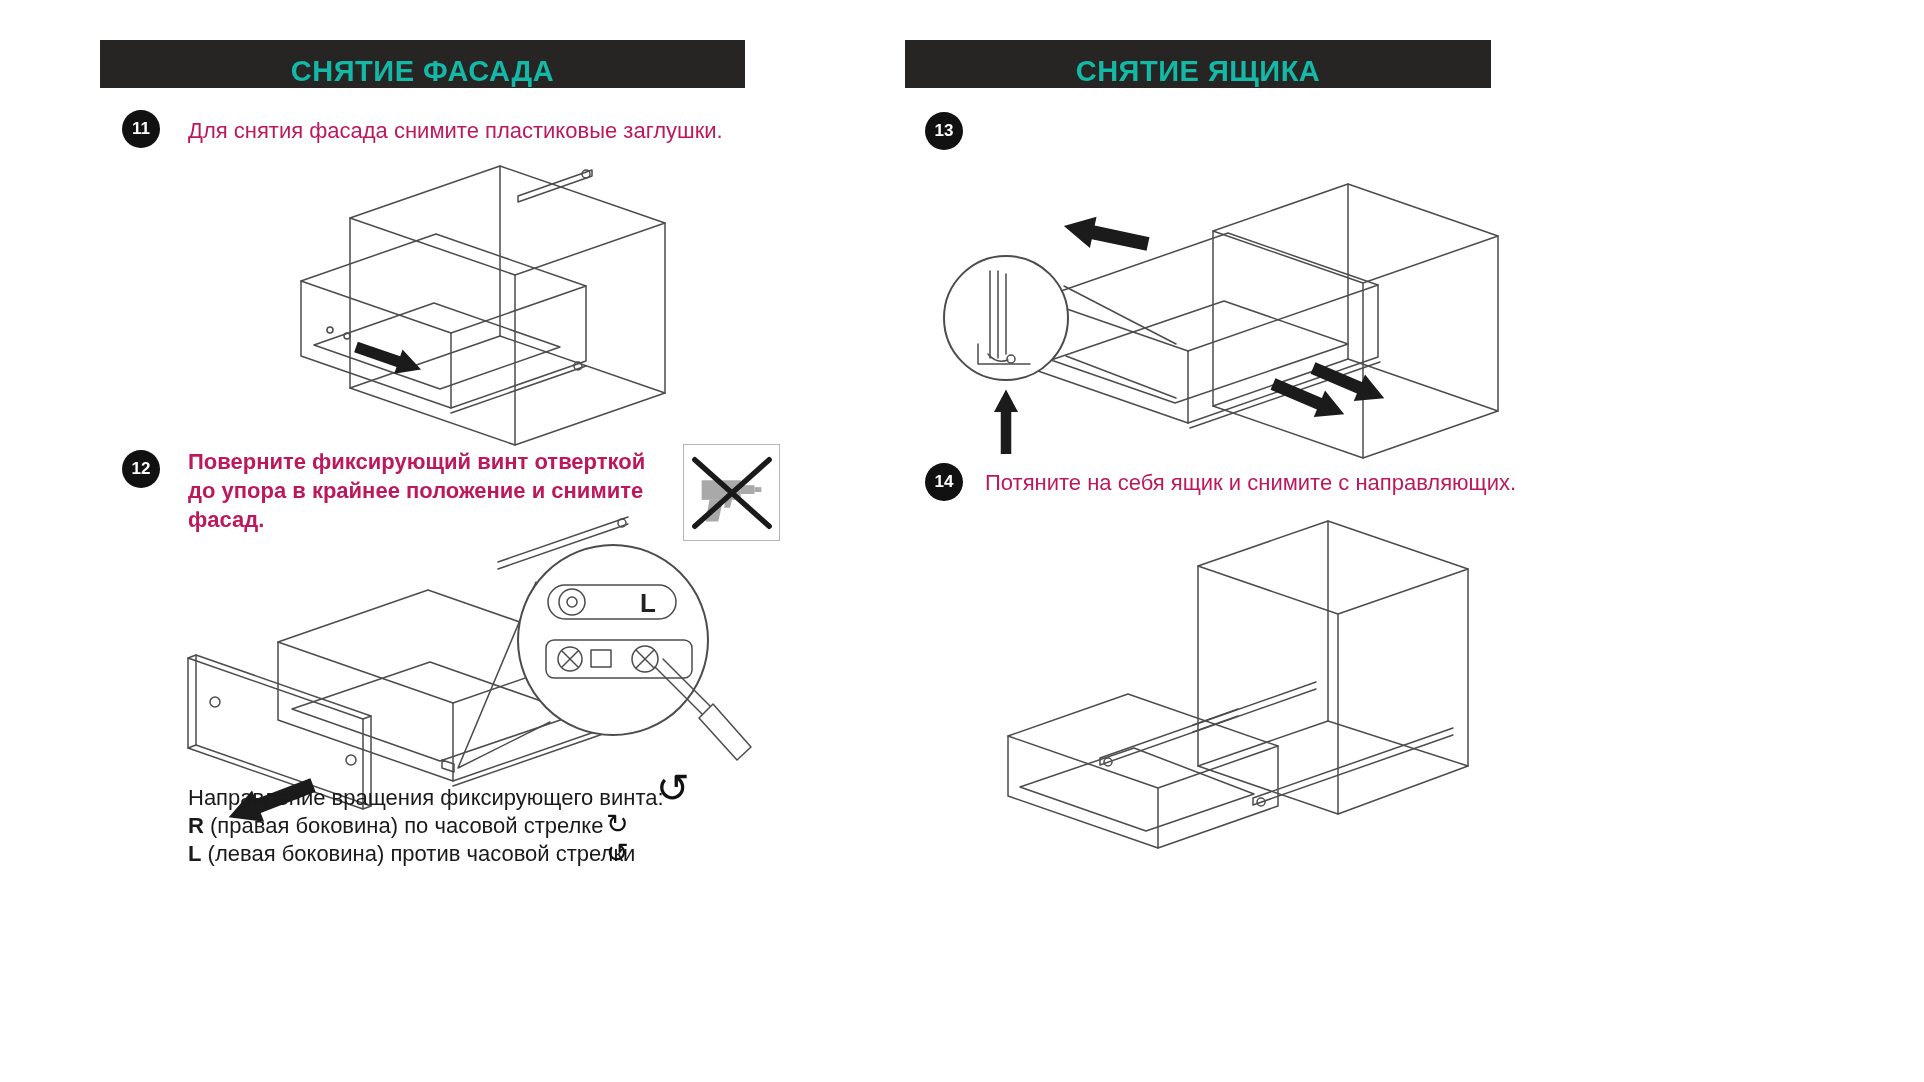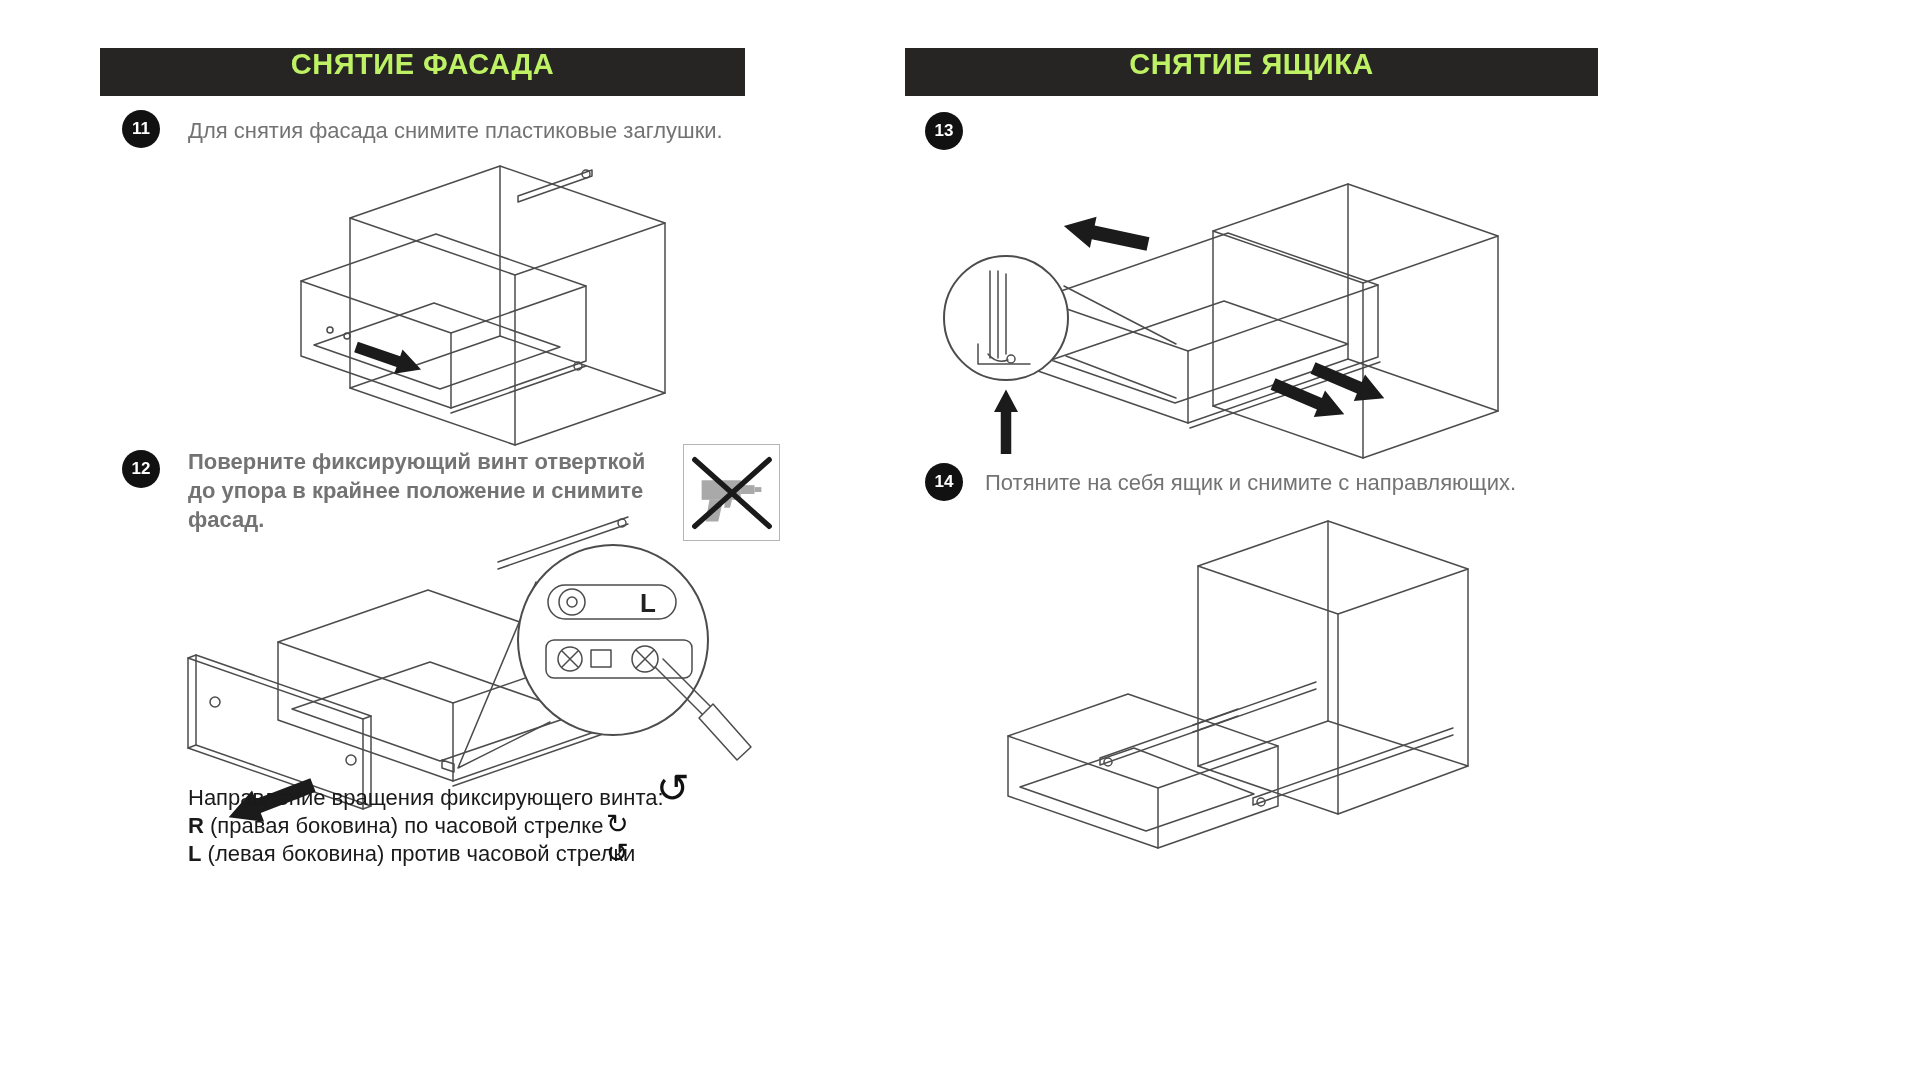--- a/index.html
+++ b/index.html
@@ -1,28 +1,28 @@
 <!DOCTYPE html>
 <html><head>
 <meta charset="utf-8">
 <style>
   * { margin:0; padding:0; box-sizing:border-box; }
   html,body { background:#ffffff; }
   body { font-family:"Liberation Sans", sans-serif; color:#1a1a1a; }
   .page { position:relative; width:1924px; height:1082px; background:#fff; overflow:hidden; }
 
-  .bar { position:absolute; height:48px; background:#262524; color:#bef264;
-         display:flex; align-items:flex-start; justify-content:center;
-         font-size:29px; font-weight:bold; letter-spacing:.5px;margin-top:8px; }
+  .bar { position:absolute; height:48px; background:#262524; color:#14b8a6;
+         display:flex; align-items:flex-end; justify-content:center;
+         font-size:29px; font-weight:bold; letter-spacing:.5px; }
 
   .badge { position:absolute; width:38px; height:38px; border-radius:50%;
            background:#111; color:#fff; display:flex; align-items:center;
            justify-content:center; font-size:17px; font-weight:bold; }
 
-  .txt { position:absolute; font-size:22px; line-height:29px; color:#737373; }
+  .txt { position:absolute; font-size:22px; line-height:29px; color:#be185d; }
 
   svg.illus { position:absolute; overflow:visible; }
   .ln { fill:none; stroke:#4c4c4c; stroke-width:1.5; stroke-linejoin:round; stroke-linecap:round; }
   .magcirc { fill:#ffffff; stroke:#4c4c4c; stroke-width:2; }
   .arrw { fill:#1b1b1b; }
   .maglabel { font-family:"Liberation Sans", sans-serif; font-weight:bold; font-size:26px; fill:#222; }
   .roticon { font-family:"DejaVu Sans", sans-serif; font-size:40px; fill:#111; }
 
   .nodrill { position:absolute; width:97px; height:97px; border:1px solid #b5b5b5; background:#fff; }
 
@@ -147,21 +147,21 @@
       <span>(правая боковина) по часовой стрелке</span>
     </div>
     <div>
       <b>L</b>
       <span>(левая боковина) против часовой стрелки</span>
     </div>
     <span class="rot" style="left:418px; top:26px;">↻</span>
     <span class="rot" style="left:418px; top:55px;">↺</span>
   </div>
 
-  <div class="bar" style="left:905px; top:40px; width:693px;">
+  <div class="bar" style="left:905px; top:40px; width:586px;">
     <span>СНЯТИЕ ЯЩИКА</span>
   </div>
 
   <div class="badge" style="left:925px; top:112px;">13</div>
   <div class="txt" style="left:985px; top:112px; width:560px;">
   </div>
 
   <svg class="illus" style="left:918px; top:166px;" width="620" height="310" viewBox="0 0 620 310">
     <g class="ln">
       <path d="M295,240 L445,292 L445,117 L295,65 Z"></path>

